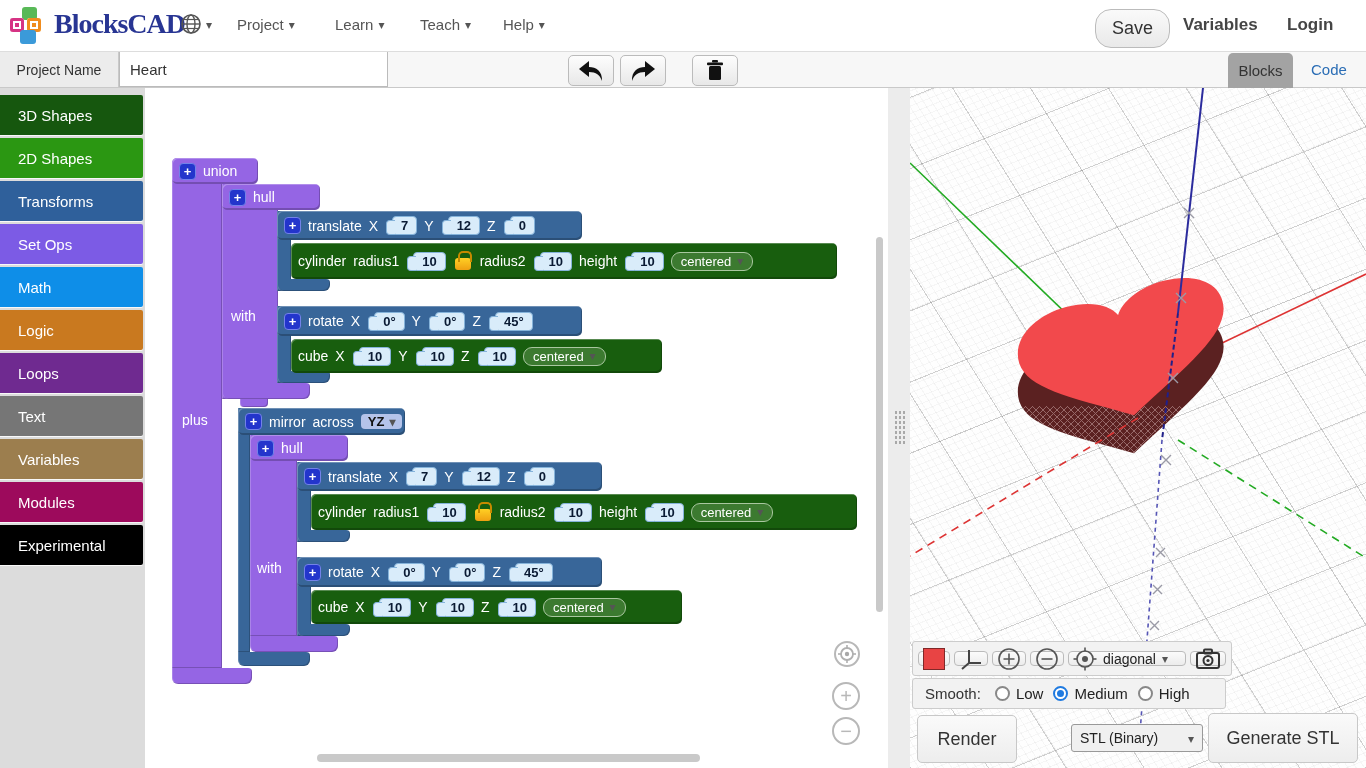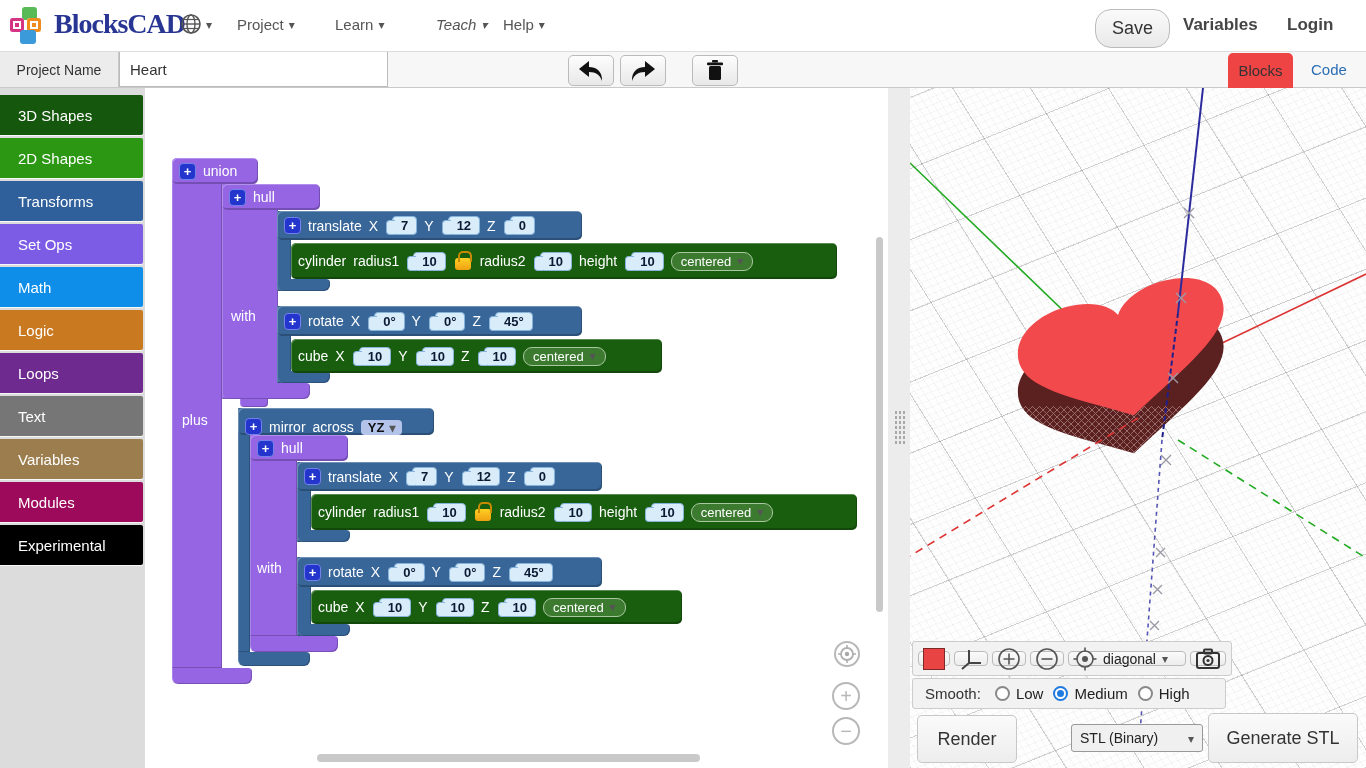--- a/index.html
+++ b/index.html
@@ -15,21 +15,21 @@
   #globe-btn { position:absolute; left:180px; top:13px; display:flex; align-items:center; gap:4px; cursor:pointer; }
   #save-btn { position:absolute; left:1095px; top:9px; width:75px; height:39px; background:linear-gradient(#fafafa,#e9e9e9); border:1px solid #bbb; border-radius:16px; font-size:18px; color:#333; display:flex; align-items:center; justify-content:center; }
   #register-lnk { position:absolute; left:1183px; top:15px; font-size:17px; font-weight:bold; color:#454545; }
   #login-lnk { position:absolute; left:1287px; top:15px; font-size:17px; font-weight:bold; color:#454545; }
 
   
   #toolbar { position:absolute; left:0; top:52px; width:1366px; height:36px; background:#f7f7f7; border-bottom:1px solid #c9c9c9; }
   #pn-label { position:absolute; left:0; top:0; width:119px; height:35px; background:#ececec; border-right:1px solid #c9c9c9; display:flex; align-items:center; justify-content:center; font-size:14px; color:#333; }
   #pn-input { position:absolute; left:119px; top:0; width:269px; height:35px; border:1px solid #bbb; border-top:none; padding-left:10px; font-size:15px; color:#333; font-family:"Liberation Sans",sans-serif; }
   .tb-btn { position:absolute; top:3px; width:46px; height:31px; background:linear-gradient(#fdfdfd,#e8e8e8); border:1px solid #bbb; border-radius:5px; display:flex; align-items:center; justify-content:center; cursor:pointer; }
-  #blocks-tab { position:absolute; left:1228px; top:1px; width:65px; height:35px; background:#ef4444; border-radius:5px 5px 0 0; display:flex; align-items:center; justify-content:center; font-size:15px; color:#333; cursor:pointer; }
+  #blocks-tab { position:absolute; left:1228px; top:1px; width:65px; height:35px; background:#a3a3a3; border-radius:5px 5px 0 0; display:flex; align-items:center; justify-content:center; font-size:15px; color:#333; cursor:pointer; }
   #code-tab { position:absolute; left:1311px; top:9px; font-size:15px; color:#2a6db5; cursor:pointer; }
 
   
   #sidebar { position:absolute; left:0; top:88px; width:145px; height:680px; background:#dcdcdc; }
   .cat { position:absolute; left:0; width:143px; height:40px; color:#fff; font-size:15px; display:flex; align-items:center; padding-left:18px; cursor:pointer; border-radius:0 2px 2px 0; box-shadow:0 1px 0 rgba(255,255,255,.8); }
 
   
   #canvas { position:absolute; left:145px; top:88px; width:743px; height:680px; background:#fff; overflow:hidden; }
   .bar { position:absolute; border-radius:5px; display:flex; align-items:center; gap:7px; padding:0 10px 0 7px; color:#fff; font-size:14px; box-shadow:inset 1px 1px 0 rgba(255,255,255,.28), inset -1px -2px 0 rgba(0,0,0,.22); cursor:grab; }
   .spine,.botbar,.stub { position:absolute; box-shadow:inset 1px 0 0 rgba(255,255,255,.2), inset -1px -1px 0 rgba(0,0,0,.2); }
@@ -95,21 +95,21 @@
     </svg>
     <span class="caret"></span>
   </div>
 
   <div class="menu-item caret" style="left:237px;">
       <span>Project</span>
     </div>
   <div class="menu-item caret" style="left:335px;">
       <span>Learn</span>
     </div>
-  <div class="menu-item caret" style="left:436px;font-style:italic;">
+  <div class="menu-item caret" style="left:420px;">
       <span>Teach</span>
     </div>
   <div class="menu-item caret" style="left:503px;">
       <span>Help</span>
     </div>
 
   <div id="save-btn">Save</div>
   <div id="register-lnk">Variables</div>
   <div id="login-lnk">Login</div>
 </div>
@@ -219,21 +219,21 @@
     <span class="sock">10</span>
     <span class="axlbl">Z</span>
     <span class="sock">10</span>
     <span class="dd-green caret">
         <span>centered</span>
       </span>
   </div>
 
   <div class="spine blue" style="left:93px;top:320px;width:12px;height:244px;"></div>
   <div class="botbar blue" style="left:93px;top:564px;width:72px;height:14px;"></div>
-  <div class="bar blue" style="left:93px;top:320px;width:196px;height:27px;align-items:flex-end;">
+  <div class="bar blue" style="left:93px;top:320px;width:167px;height:27px;">
     <span class="plusbtn"></span>
     <span>mirror</span>
     <span>across</span>
     <span class="dd-blue caret">
         <span>YZ</span>
       </span>
   </div>
 
   <div class="spine purple" style="left:105px;top:347px;width:47px;height:201px;"></div>
   <div class="botbar purple" style="left:105px;top:548px;width:88px;height:16px;"></div>

